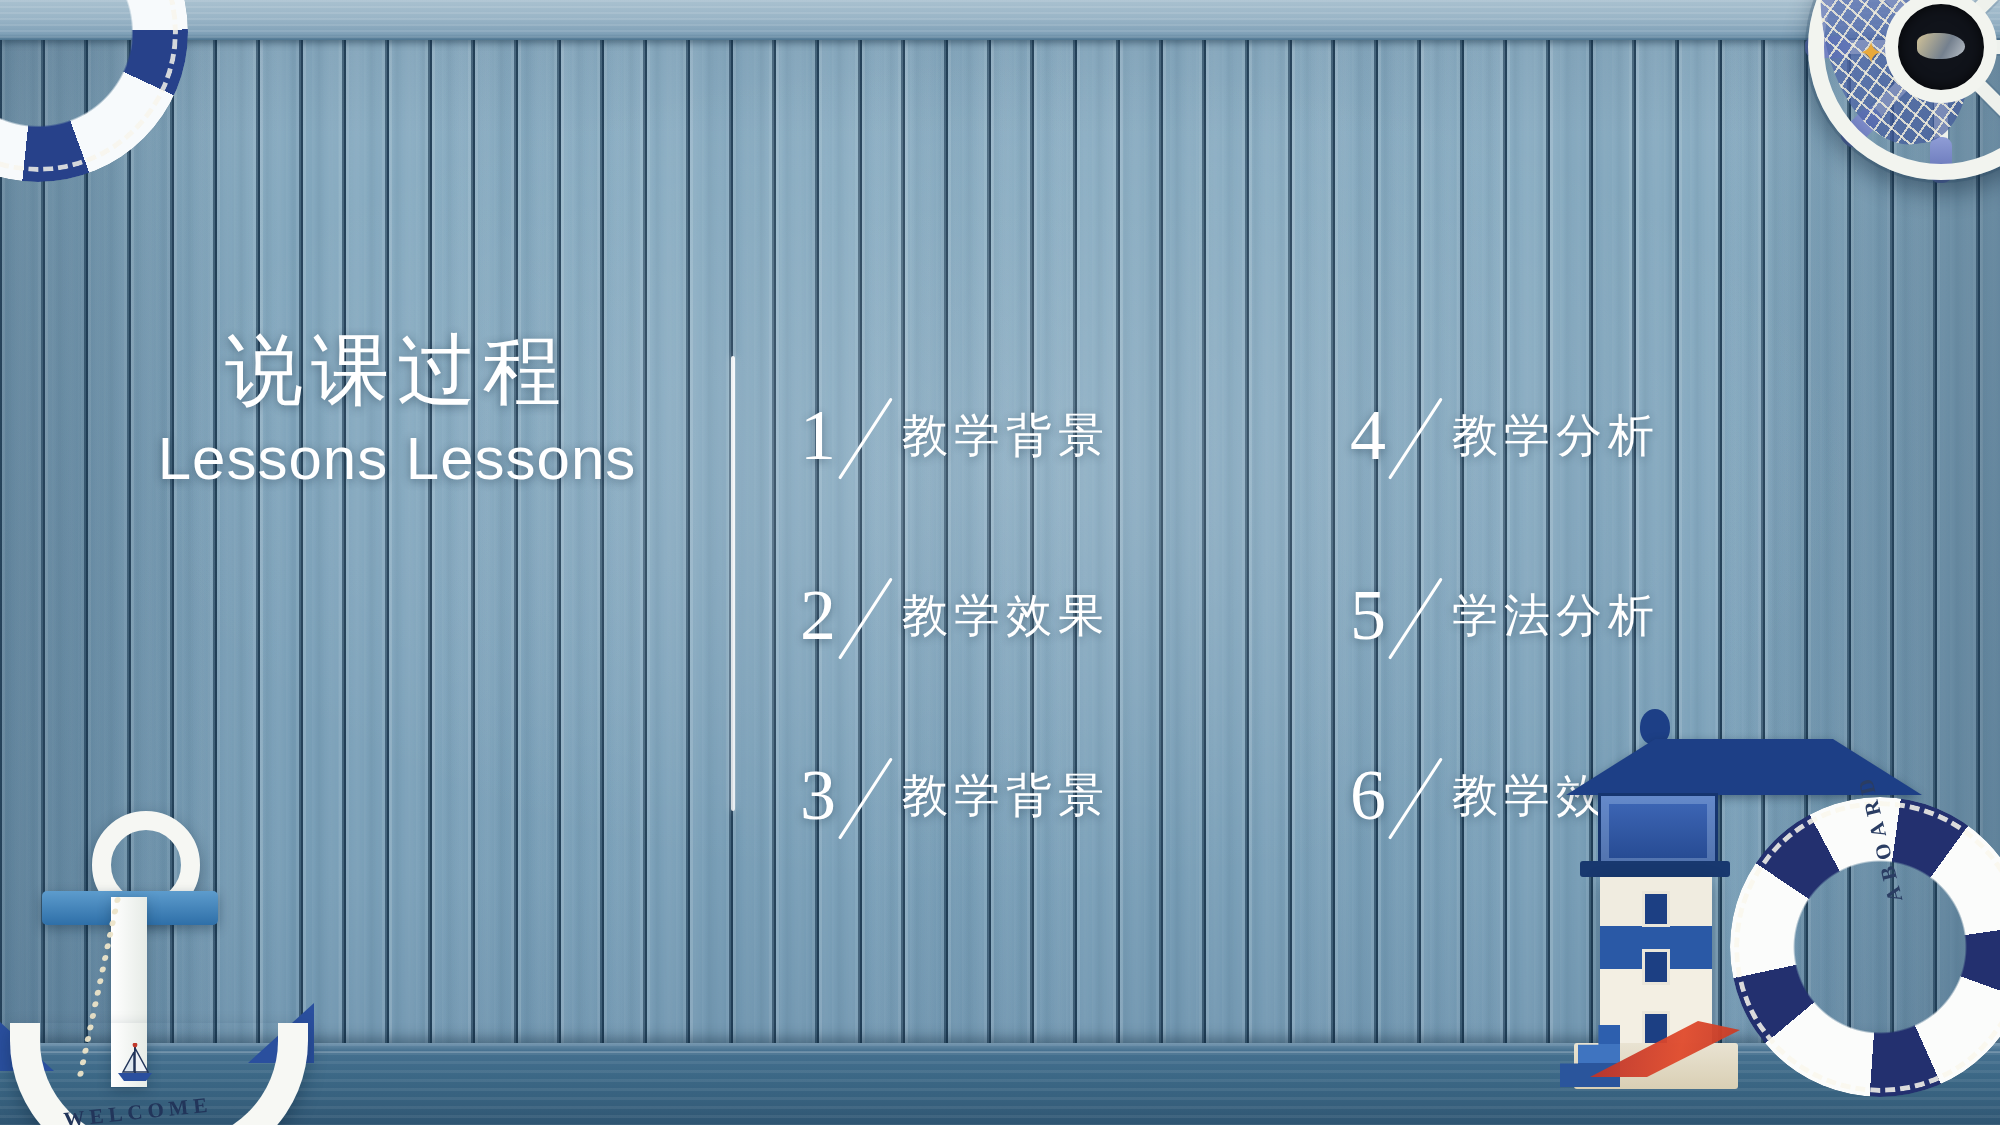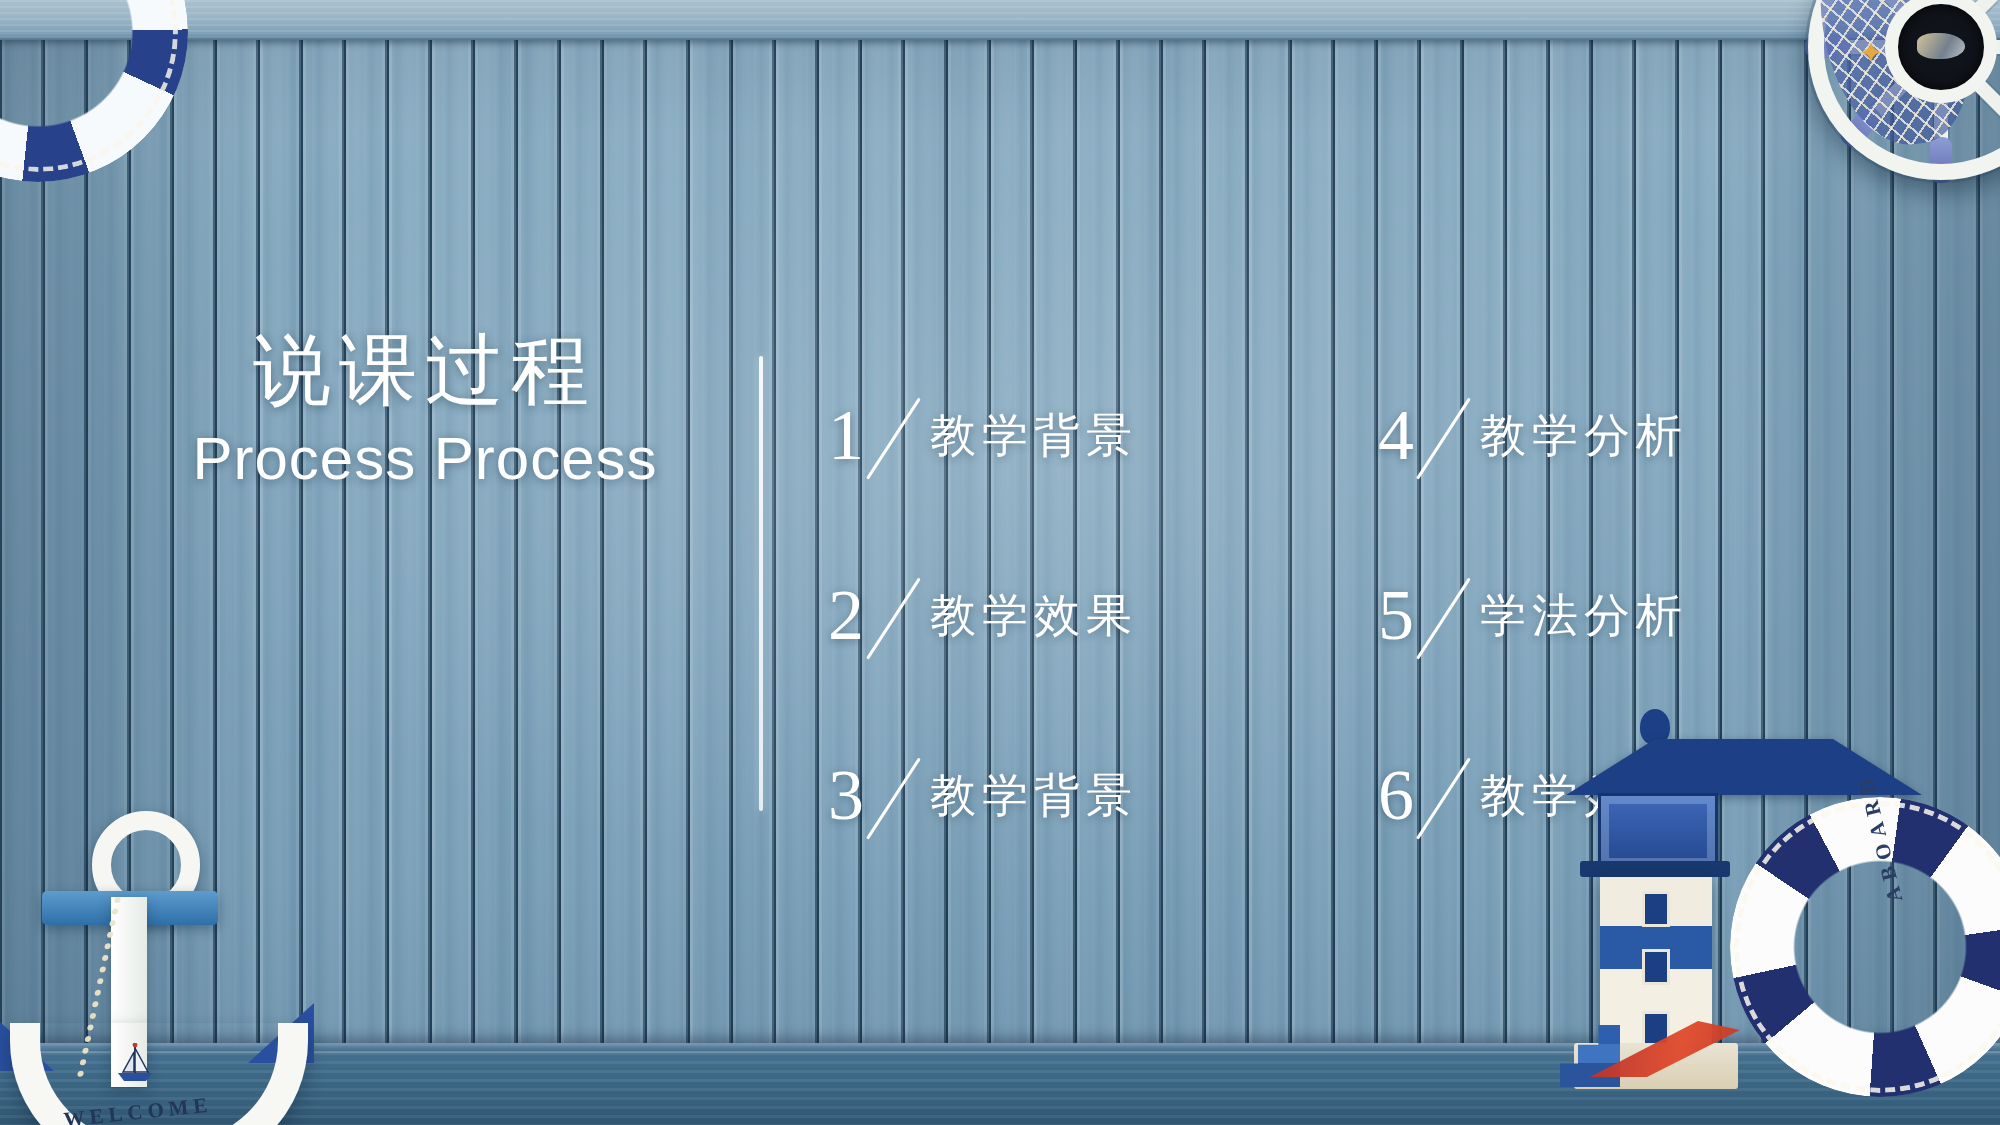--- a/index.html
+++ b/index.html
@@ -60,21 +60,21 @@
       repeating-linear-gradient(180deg, rgba(255,255,255,.07) 0 3px, rgba(0,0,0,0) 3px 9px),
       linear-gradient(180deg,#6d90aa 0%,#45708f 10%,#3c6886 40%,#365f7c 75%,#2e5471 100%);
     box-shadow:0 -5px 12px rgba(12,35,55,.40);
   }
   .rail-bottom::before{
     content:"";position:absolute;left:0;right:0;top:8px;height:2px;
     background:rgba(255,255,255,.20);
   }
 
   
-  .content{position:absolute;inset:0;margin-left:28px;}
+  .content{position:absolute;inset:0;}
 
   .title-block{
     position:absolute;left:112px;top:330px;width:570px;
     text-align:center;color:#ffffff;
     text-shadow:0 2px 10px rgba(15,40,60,.45);
   }
   .title-cn{
     font-size:78px;line-height:1.04;font-weight:400;letter-spacing:8px;
     white-space:nowrap;
   }
@@ -333,21 +333,21 @@
 
   <div class="wall"></div>
   <div class="wall-light"></div>
   <div class="rail-top"></div>
   <div class="rail-bottom"></div>
 
   <div class="content">
 
     <div class="title-block">
       <div class="title-cn">说课过程</div>
-      <div class="title-en">Process Process</div>
+      <div class="title-en">Lessons Lessons</div>
     </div>
 
     <div class="divider"></div>
 
     <div class="agenda">
 
       <div class="agenda-item">
         <span class="num">1</span>
         <span class="slash"></span>
         <span class="label">教学背景</span>

